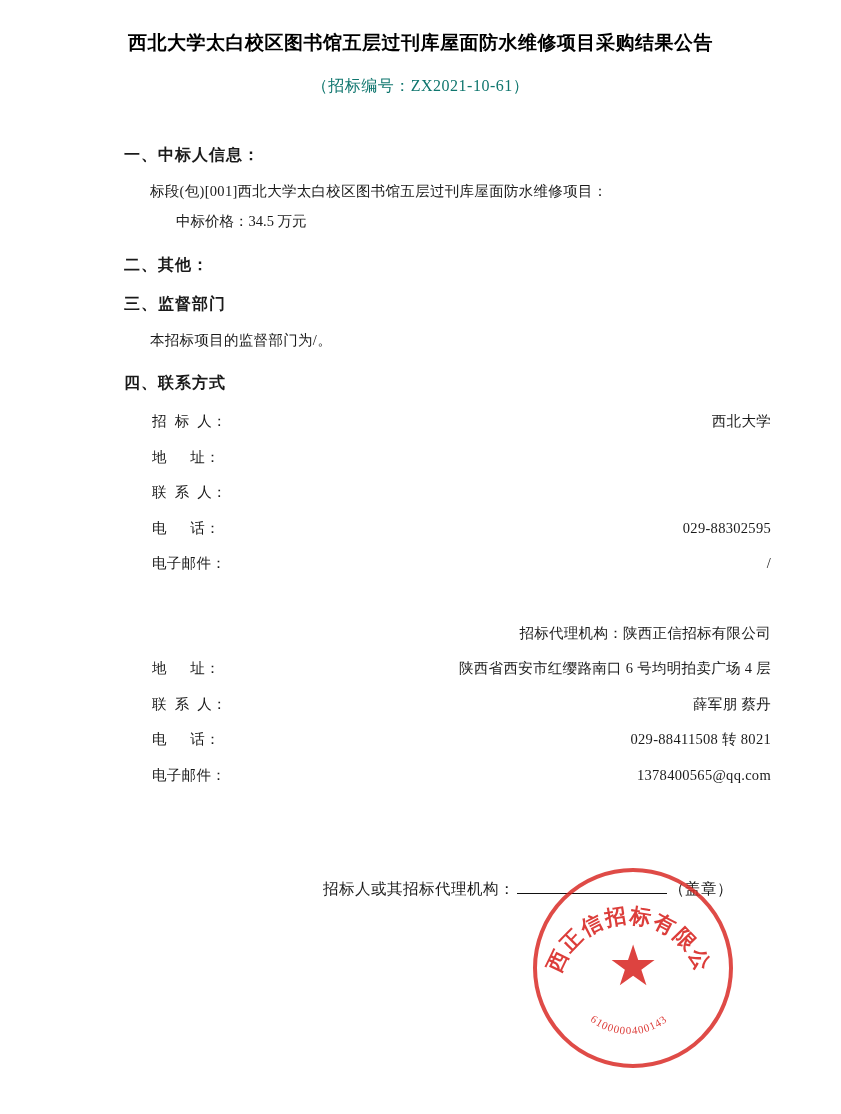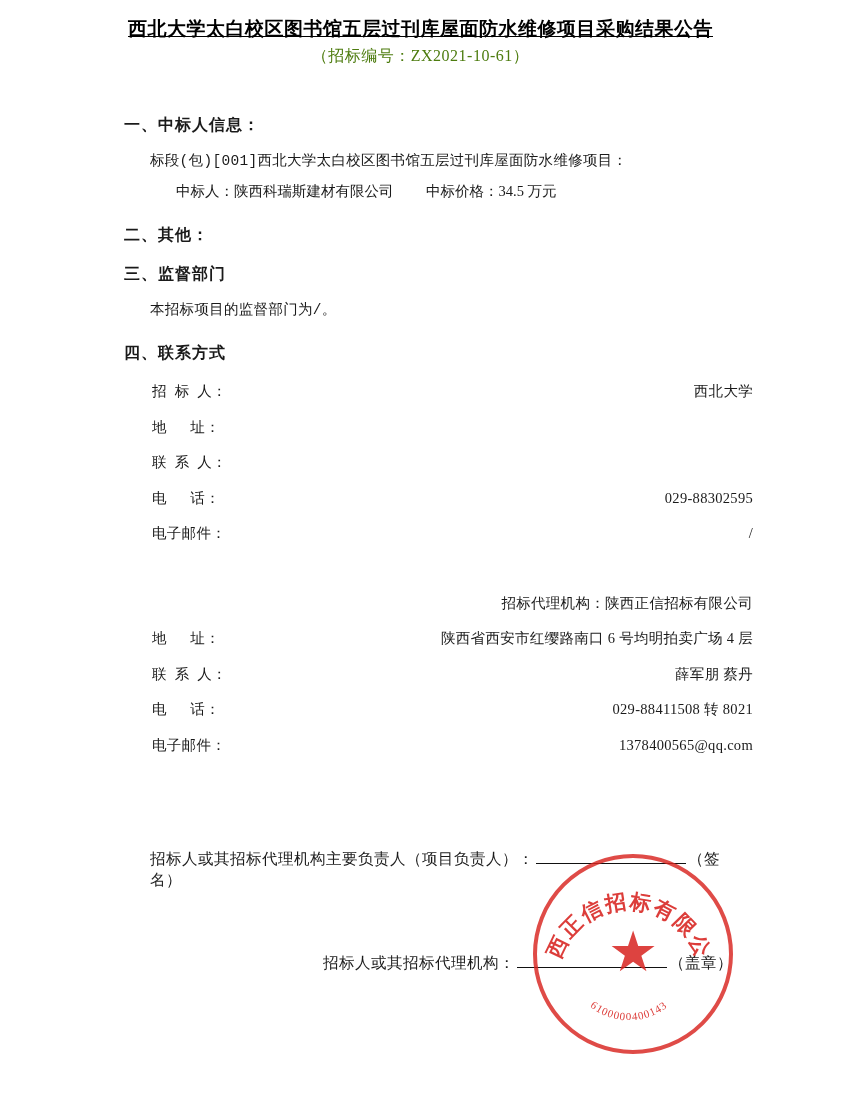--- a/index.html
+++ b/index.html
@@ -20,52 +20,50 @@
     width: 841px;
     height: 1114px;
     padding: 0;
     box-sizing: border-box;
   }
   .doc-title {
     text-align: center;
     font-size: 19px;
     font-weight: bold;
     letter-spacing: 0.5px;
-    margin-top: 16px;
+    margin-top: 30px;
     color: #000;
-    text-decoration: underline;
   }
   .doc-subtitle {
     text-align: center;
     font-size: 16px;
-    margin-top: 4px;
-    color: #4d7c0f;
+    margin-top: 20px;
+    color: #0f766e;
     letter-spacing: 0.5px;
   }
   .body-block {
     margin-top: 48px;
-    padding: 0 88px 0 118px;
+    padding: 0 70px 0 118px;
   }
   .section-heading {
     font-size: 16px;
     font-weight: bold;
     margin: 0 0 10px 0;
     padding-left: 6px;
     letter-spacing: 1px;
   }
   .section-heading.tight {
     margin-top: 18px;
   }
   .para {
     font-size: 14.5px;
     line-height: 2.1;
     padding-left: 32px;
     margin: 0;
     letter-spacing: 0.3px;
-    font-family: Liberation Mono, monospace;
   }
   .row-flex {
     display: flex;
     align-items: baseline;
     padding-left: 58px;
     font-size: 14.5px;
     line-height: 2.1;
   }
   .row-flex .cell-a {
     min-width: 250px;
@@ -173,21 +171,20 @@
 <div class="page">
 
   <div class="doc-title">西北大学太白校区图书馆五层过刊库屋面防水维修项目采购结果公告</div>
   <div class="doc-subtitle">（招标编号：ZX2021-10-61）</div>
 
   <div class="body-block">
 
     <div class="section-heading">一、中标人信息：</div>
     <div class="para">标段(包)[001]西北大学太白校区图书馆五层过刊库屋面防水维修项目：</div>
     <div class="row-flex">
-      <span class="cell-a"><span>中标人：</span><span>陕西科瑞斯建材有限公司</span></span>
       <span class="cell-b"><span>中标价格：</span><span>34.5 万元</span></span>
     </div>
 
     <div class="section-heading tight">二、其他：</div>
 
     <div class="section-heading tight">三、监督部门</div>
     <div class="para">本招标项目的监督部门为/。</div>
 
     <div class="section-heading tight">四、联系方式</div>
 
@@ -229,23 +226,20 @@
         <span class="val">029-88411508 转 8021</span>
       </div>
       <div class="contact-row">
         <span class="lbl">电子邮件：</span>
         <span class="val">1378400565@qq.com</span>
       </div>
     </div>
   </div>
 
   <div class="sign-block">
-    <div class="sign-line-1">
-      <span>招标人或其招标代理机构主要负责人（项目负责人）：</span><span class="underline-gap"></span><span>（签名）</span>
-    </div>
     <div class="sign-line-2">
       <span>招标人或其招标代理机构：</span><span class="underline-gap"></span><span>（盖章）</span>
     </div>
   </div>
 
   <div class="seal">
     <div class="ring"></div>
     <div class="star">★</div>
     <svg width="192" height="192" viewBox="0 0 192 192">
       <defs>

